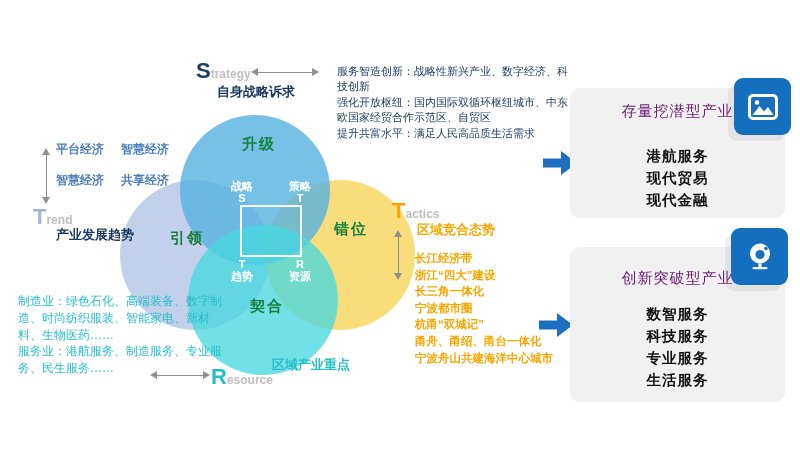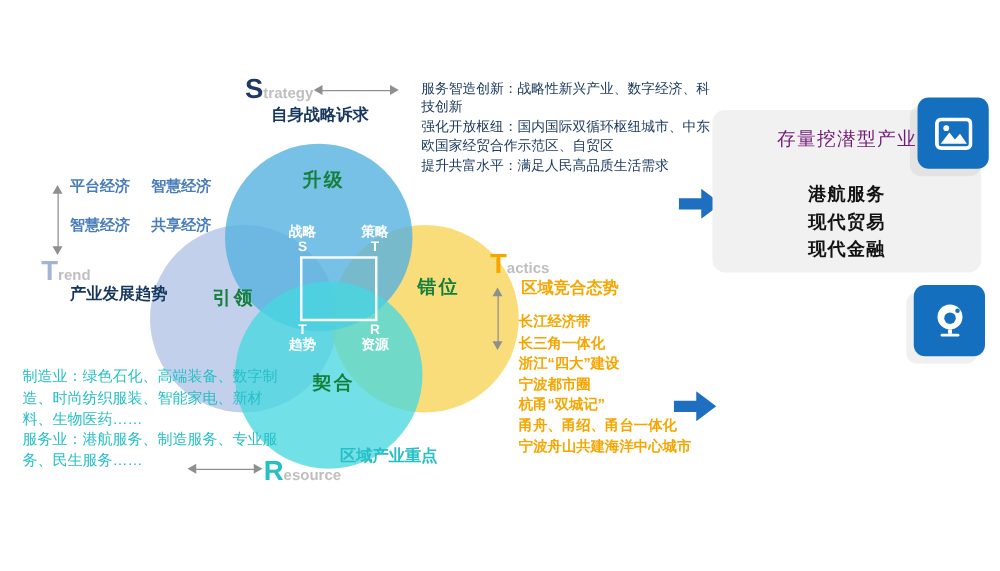--- a/index.html
+++ b/index.html
@@ -138,22 +138,22 @@
   </div>
   <div class="sectitle tealc" style="left:272px;top:356px;">区域产业重点</div>
 
   <div class="seclabel" style="left:392px;top:198px;text-align:right;">
     <span class="big orangec">T</span><span class="rest">actics</span>
   </div>
   <div class="sectitle orangec" style="left:417px;top:221px;">区域竞合态势</div>
   <div class="varrow" style="left:398px;top:232px;height:46px;"></div>
   <div class="tactics-list">
     <div>长江经济带</div>
+    <div>浙江“四大”建设</div>
     <div>长三角一体化</div>
-    <div>浙江“四大”建设</div>
     <div>宁波都市圈</div>
     <div>杭甬“双城记”</div>
     <div>甬舟、甬绍、甬台一体化</div>
     <div>宁波舟山共建海洋中心城市</div>
   </div>
 
   <div class="block-arrow" style="left:543px;top:151px;">
     <svg width="34" height="24" viewBox="0 0 34 24">
         <path d="M0 7.5 H18 V0 L34 12 L18 24 V16.5 H0 Z" fill="#1E6FC0"></path>
       </svg>
@@ -173,20 +173,29 @@
     </div>
   </div>
   <div class="icon-square" style="left:734px;top:78px;">
     <svg width="30" height="26" viewBox="0 0 30 26">
       <rect x="1.5" y="1.5" width="27" height="23" rx="3.5" fill="none" stroke="#fff" stroke-width="3"></rect>
       <circle cx="9" cy="8.5" r="2.3" fill="#fff"></circle>
       <path d="M4.5 21 L11.5 12 L16 17.5 L20 13 L25.5 21 Z" fill="#fff"></path>
     </svg>
   </div>
 
+  <div class="panel p2">
+    <div class="panel-title">创新突破型产业</div>
+    <div class="items">
+      <div class="panel-item">数智服务</div>
+      <div class="panel-item">科技服务</div>
+      <div class="panel-item">专业服务</div>
+      <div class="panel-item">生活服务</div>
+    </div>
+  </div>
   <div class="icon-square" style="left:731px;top:228px;">
     <svg width="32" height="32" viewBox="0 0 32 32">
       <circle cx="16" cy="12.5" r="10" fill="#fff"></circle>
       <circle cx="16" cy="13.5" r="4.6" fill="#1470BE"></circle>
       <circle cx="22" cy="7.5" r="1.8" fill="#1470BE"></circle>
       <rect x="14.4" y="22.5" width="3.2" height="3.5" fill="#fff"></rect>
       <rect x="8.5" y="26" width="15" height="2.2" rx="1.1" fill="#fff"></rect>
     </svg>
   </div>
 

